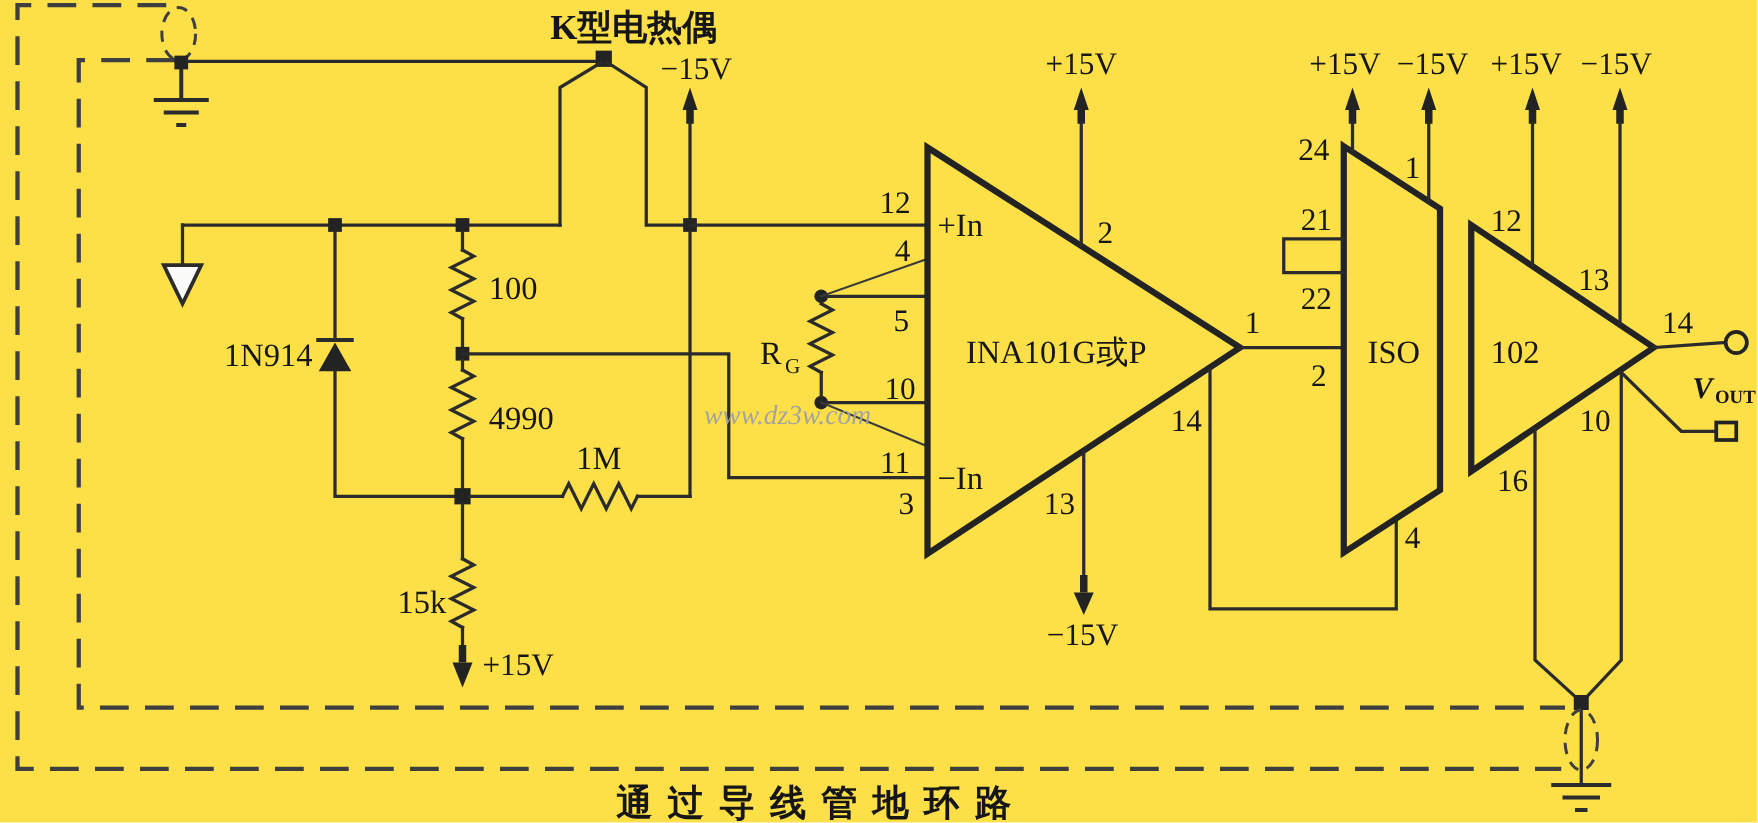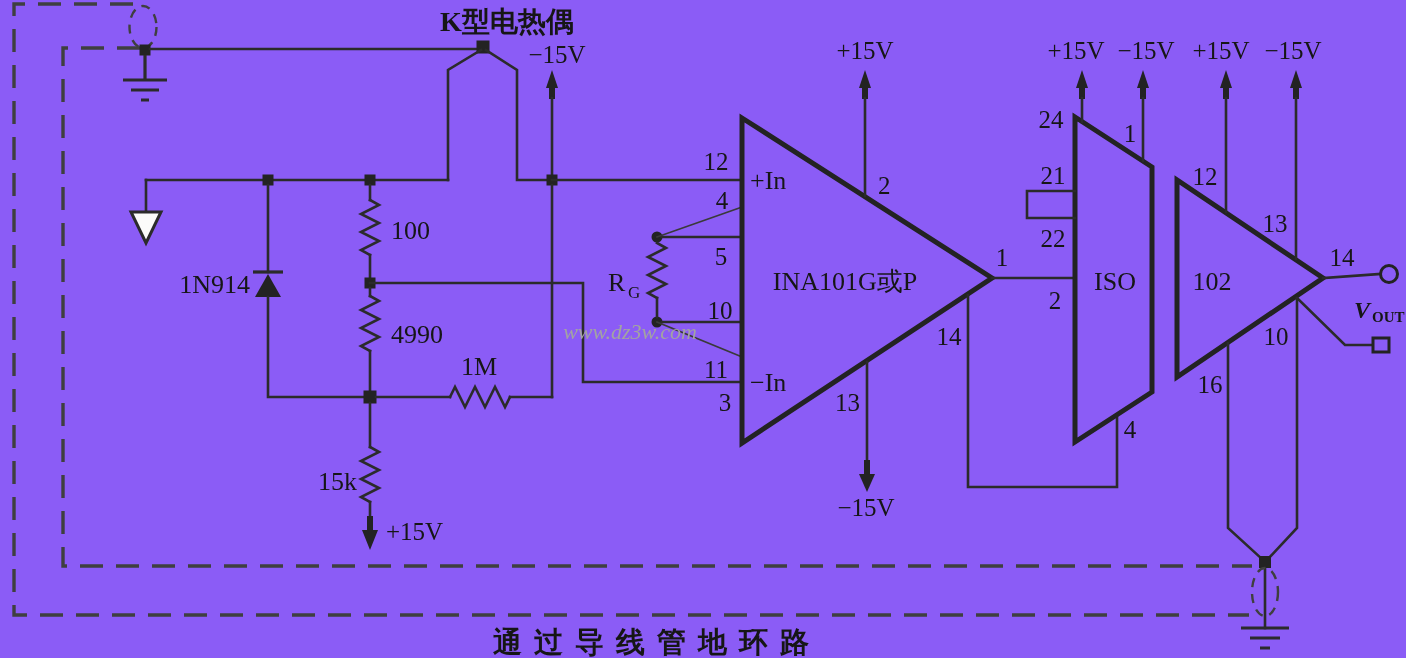--- a/index.html
+++ b/index.html
@@ -1,16 +1,16 @@
 <!DOCTYPE html>
 <html><head>
 <meta charset="utf-8">
 <style>
   html,body{margin:0;padding:0;background:#ffffff;}
-  .stage{position:relative;width:1406px;height:658px;background:#8b5cf6;overflow:hidden;
+  .stage{position:relative;width:1406px;height:658px;background:#fde047;overflow:hidden;
          font-family:"Liberation Serif","DejaVu Serif",serif;}
   svg{display:block}
   
   .w    {stroke:#2b2b2b;stroke-width:2.6;fill:none;stroke-linecap:square;}
   .wt   {stroke:#3a3a3a;stroke-width:1.7;fill:none;stroke-linecap:square;}
   .blk  {stroke:#232323;stroke-width:5;fill:none;stroke-linejoin:miter;stroke-linecap:square;}
   .dash {stroke:#3f3f3f;stroke-width:3.4;fill:none;stroke-dasharray:23 13;}
   .dashs{stroke:#3f3f3f;stroke-width:2.4;fill:none;stroke-dasharray:9 7;}
   .node {fill:#232323;stroke:none;}
   .arr  {fill:#232323;stroke:none;}

